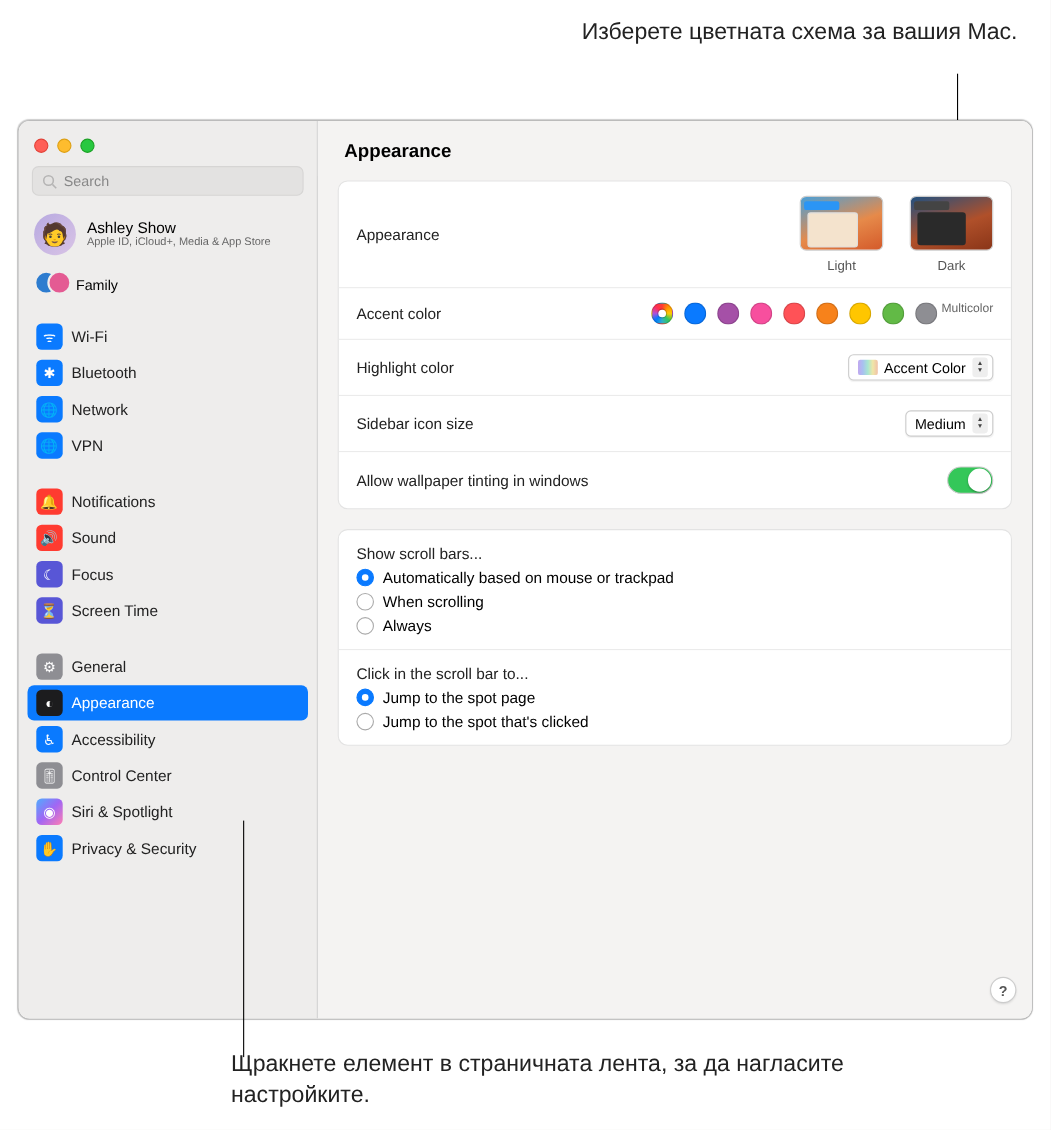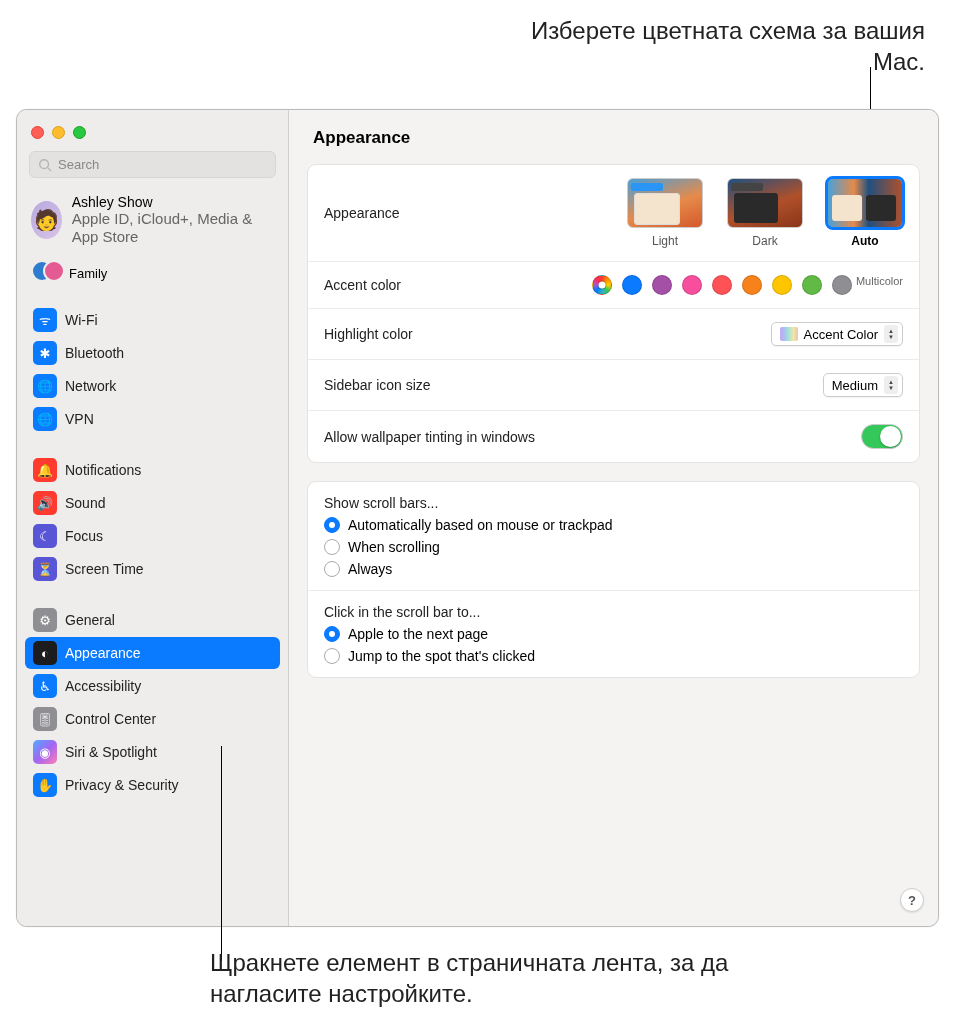--- a/index.html
+++ b/index.html
@@ -7,21 +7,21 @@
   font-family: -apple-system, "Helvetica Neue", Arial, sans-serif;
   background: #fff;
   font-size: 13px;
   color: #000;
   width: 955px;
   height: 1027px;
   position: relative;
 }
 .callout {
   position: absolute;
-  font-size: 24px;
+  font-size: 21px;
   color: #222;
   line-height: 1.3;
 }
 .callout-top { top: 15px; right: 30px; width: 400px; text-align: right; }
 .callout-bottom { bottom: 18px; left: 210px; width: 560px; }
 .callout-line { position: absolute; background: #000; }
 .line-top { width: 1px; height: 45px; left: 870px; top: 67px; }
 .line-bottom { width: 1px; height: 215px; left: 221px; top: 746px; }
 
 .window {
@@ -70,21 +70,21 @@
   padding: 6px 14px;
   gap: 10px;
 }
 .avatar {
   width: 38px; height: 38px; border-radius: 50%;
   background: linear-gradient(135deg,#b7a9e0,#d9c4e6);
   display: flex; align-items:center; justify-content:center;
   font-size: 20px;
 }
 .user-name { font-size: 14px; font-weight: 500; }
-.user-sub { font-size: 15px; color: #666; line-height:1.2; }
+.user-sub { font-size: 10px; color: #666; line-height:1.2; }
 
 .family-row { display:flex; align-items:center; padding: 8px 14px 14px; }
 .family-avatars { width: 38px; height:26px; position:relative; }
 .fa { width:22px; height:22px; border-radius:50%; position:absolute; border:2px solid #eeedec; }
 .fa1 { background:#2d7ccf; left:0; }
 .fa2 { background:#e45b93; left:12px; }
 
 .side-group { padding: 4px 8px; }
 .side-item {
   display: flex;
@@ -313,24 +313,20 @@
         <div class="row">
           <div class="row-label">Appearance</div>
           <div class="appearance-opts" id="app-opts">
               <div class="app-opt">
                 <div class="thumb thumb-light"></div>
                 <span class="app-label">Light</span>
               </div>
               <div class="app-opt">
                 <div class="thumb thumb-dark"></div>
                 <span class="app-label">Dark</span>
-              </div>
-              <div class="app-opt sel">
-                <div class="thumb thumb-auto"></div>
-                <span class="app-label">Auto</span>
               </div>
             </div>
         </div>
         <div class="row">
           <div class="row-label">Accent color</div>
           <div class="accent-row">
             <div class="accent-swatches" id="accent-sw">
                 <div class="swatch sw-multi sel"></div>
                 <div class="swatch" style="background: rgb(10, 122, 255);"></div>
                 <div class="swatch" style="background: rgb(165, 80, 167);"></div>
@@ -381,21 +377,21 @@
                 <span class="radio "></span>
                 <span>Always</span>
               </label>
             </div>
         </div>
         <div class="row row-block" style="align-items:flex-start;">
           <div class="row-label">Click in the scroll bar to...</div>
           <div class="radio-group" id="rg2">
               <label class="radio-opt">
                 <span class="radio checked"></span>
-                <span>Apple to the next page</span>
+                <span>Jump to the spot page</span>
               </label>
               <label class="radio-opt">
                 <span class="radio "></span>
                 <span>Jump to the spot that's clicked</span>
               </label>
             </div>
         </div>
       </div>
 
     </div>

